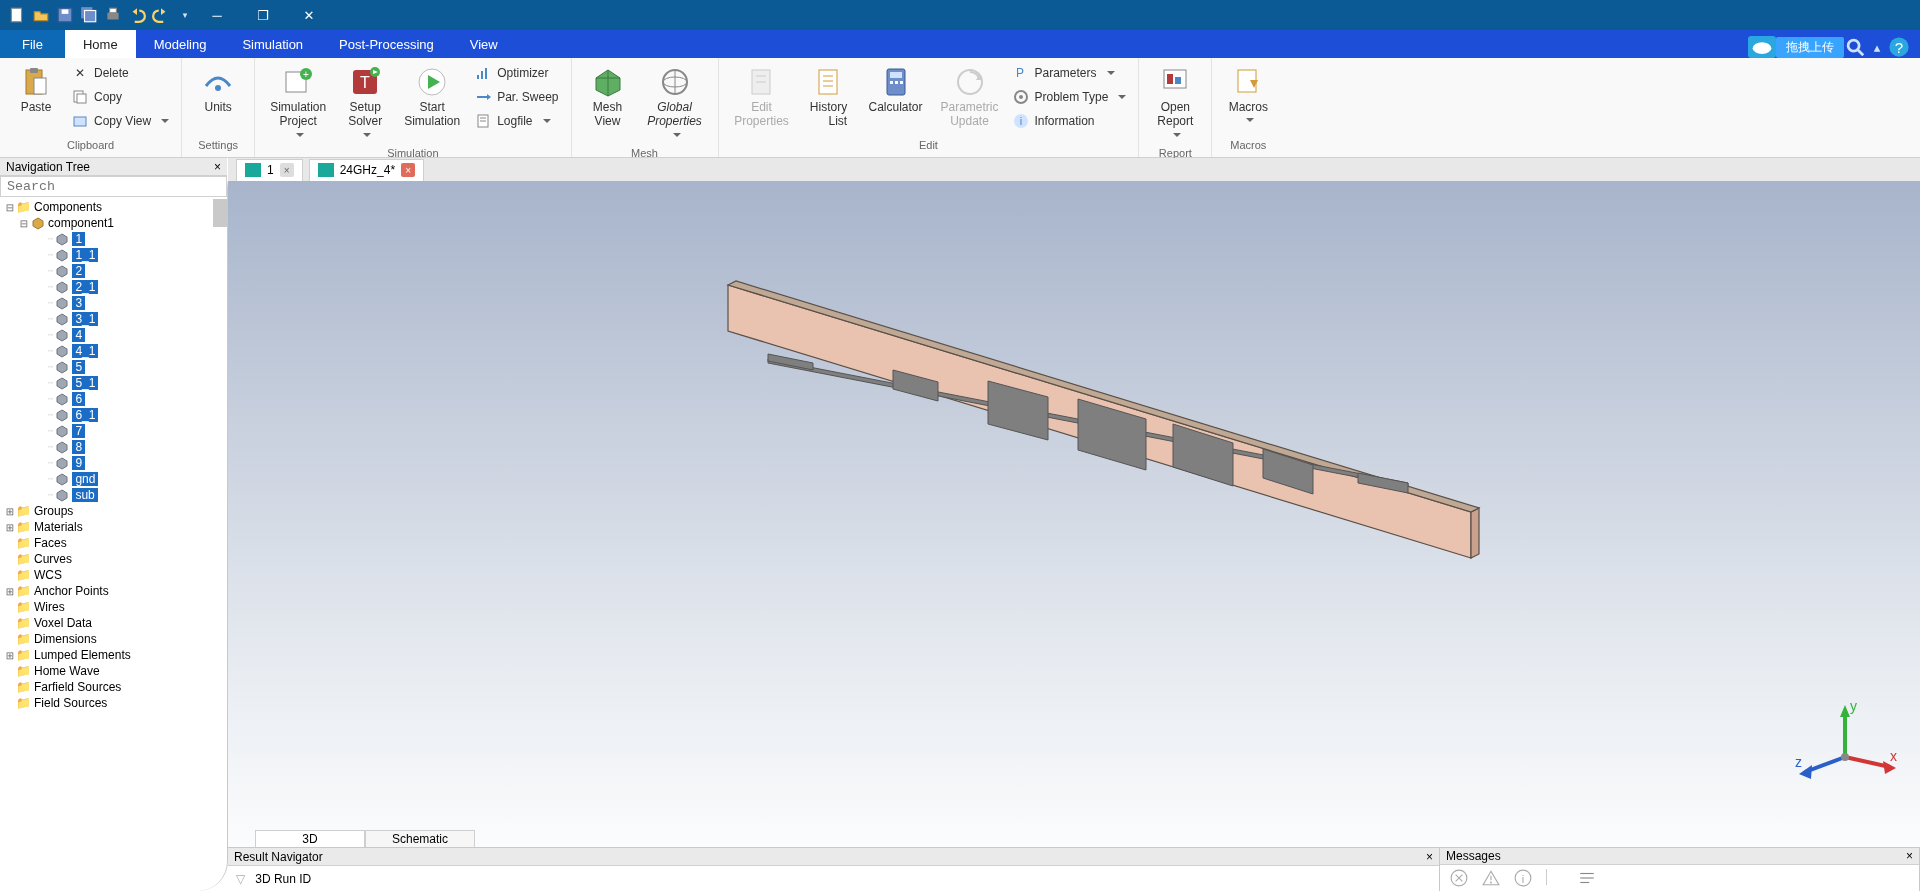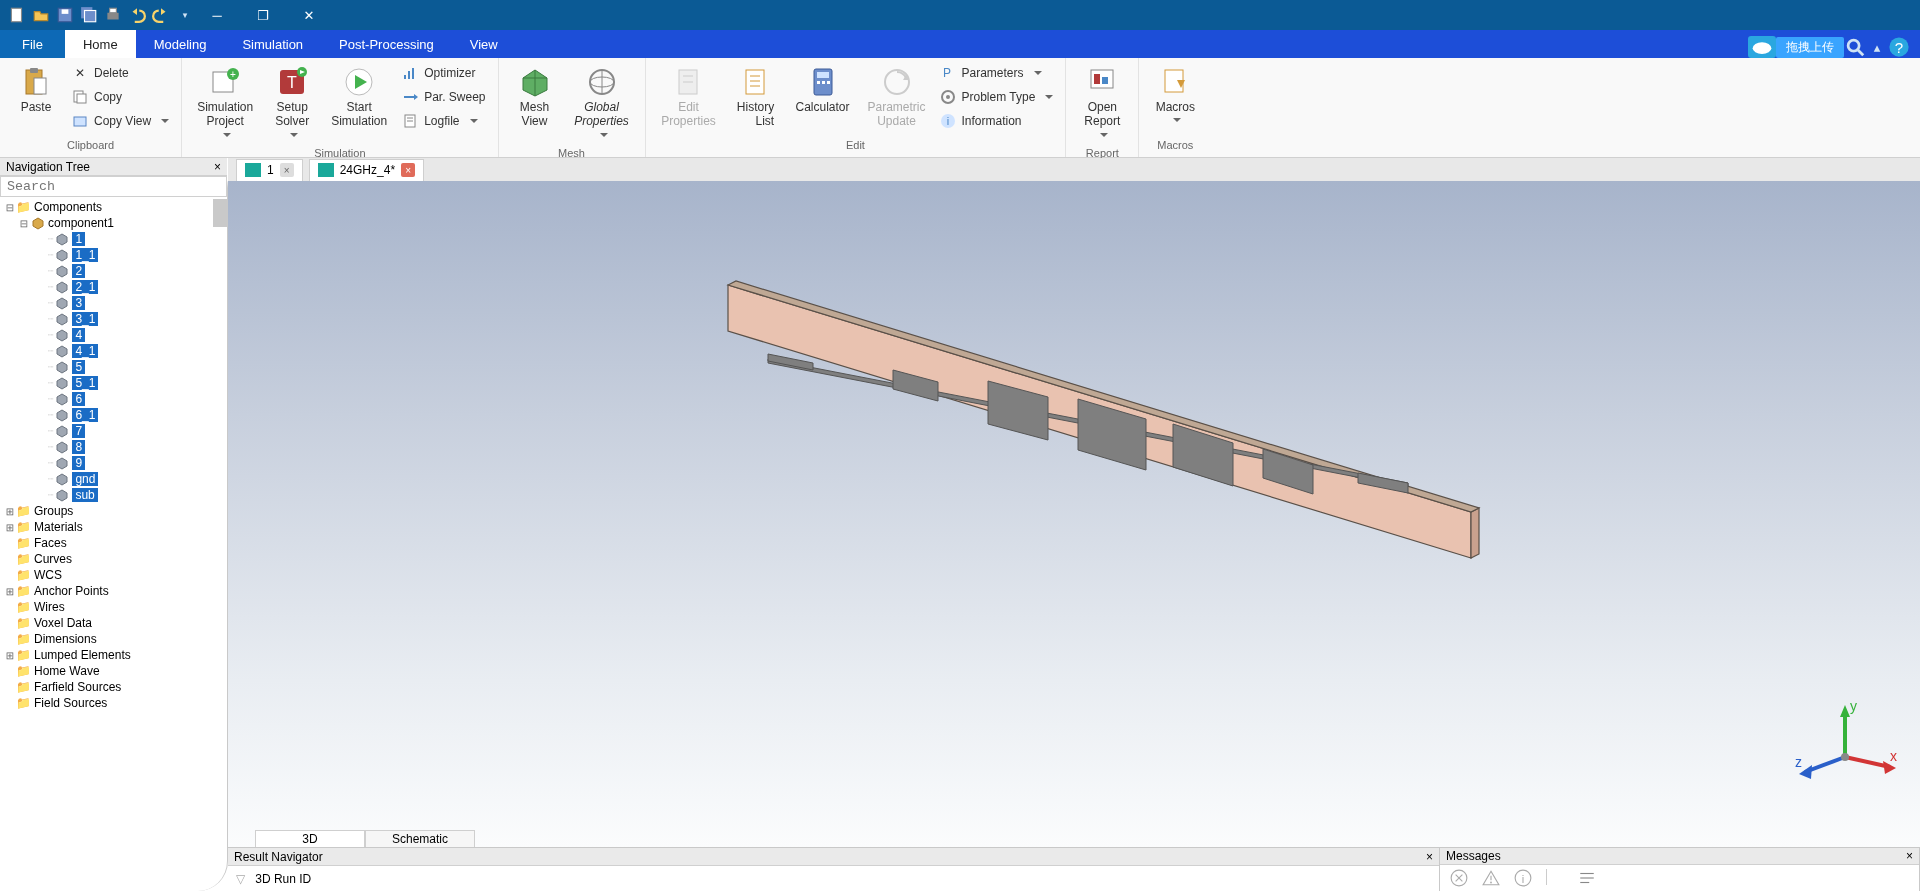--- a/index.html
+++ b/index.html
@@ -205,20 +205,34 @@
                 <rect x="2" y="4" width="12" height="9" fill="#cfe3ff" stroke="#5a86c4"></rect>
               </svg>
             </span>
             <span>Copy View</span>
           </div>
       </div>
     </div>
     <div class="label">Clipboard</div>
   </div>
 
+  <div class="rgroup">
+    <div class="body">
+      <div class="bigbtn">
+        <span class="ico">
+            <svg class="i" viewBox="0 0 32 32">
+              <path d="M4 20 Q16 4 28 20" fill="none" stroke="#4a88c7" stroke-width="3"></path>
+              <circle cx="16" cy="22" r="3" fill="#4a88c7"></circle>
+            </svg>
+          </span>
+        <span>Units</span>
+      </div>
+    </div>
+    <div class="label">Settings</div>
+  </div>
 
   <div class="rgroup">
     <div class="body">
       <div class="bigbtn w70 dd">
         <span class="ico">
             <svg class="i" viewBox="0 0 32 32">
               <rect x="4" y="6" width="20" height="20" fill="#fff" stroke="#888"></rect>
               <circle cx="24" cy="8" r="6" fill="#44b24e"></circle>
               <text x="24" y="12" text-anchor="middle" fill="#fff" font-size="10">+</text>
             </svg>

